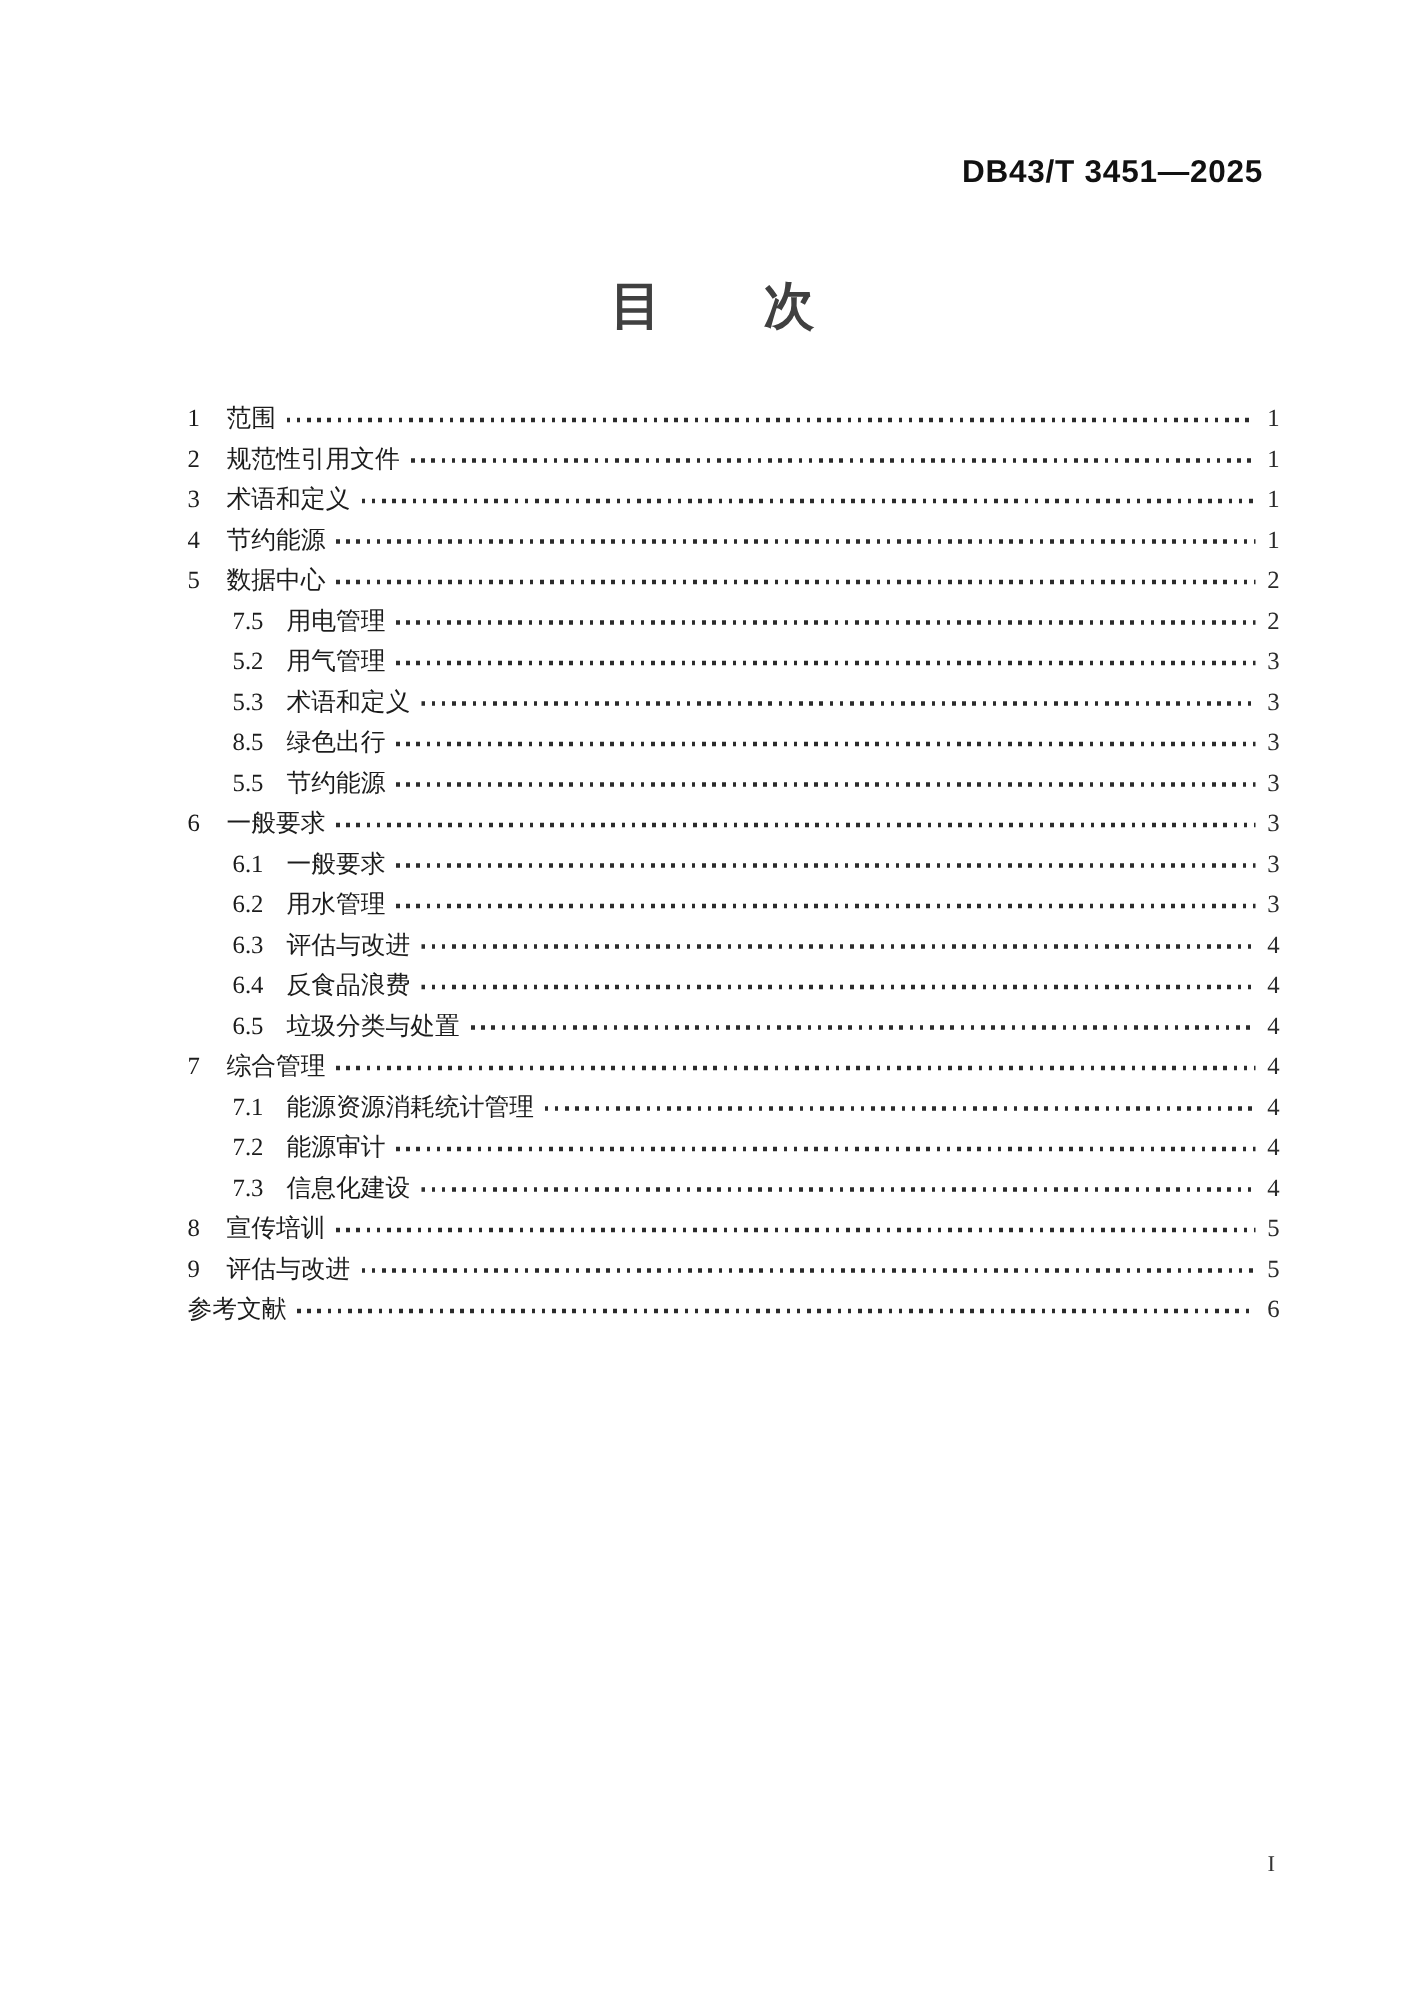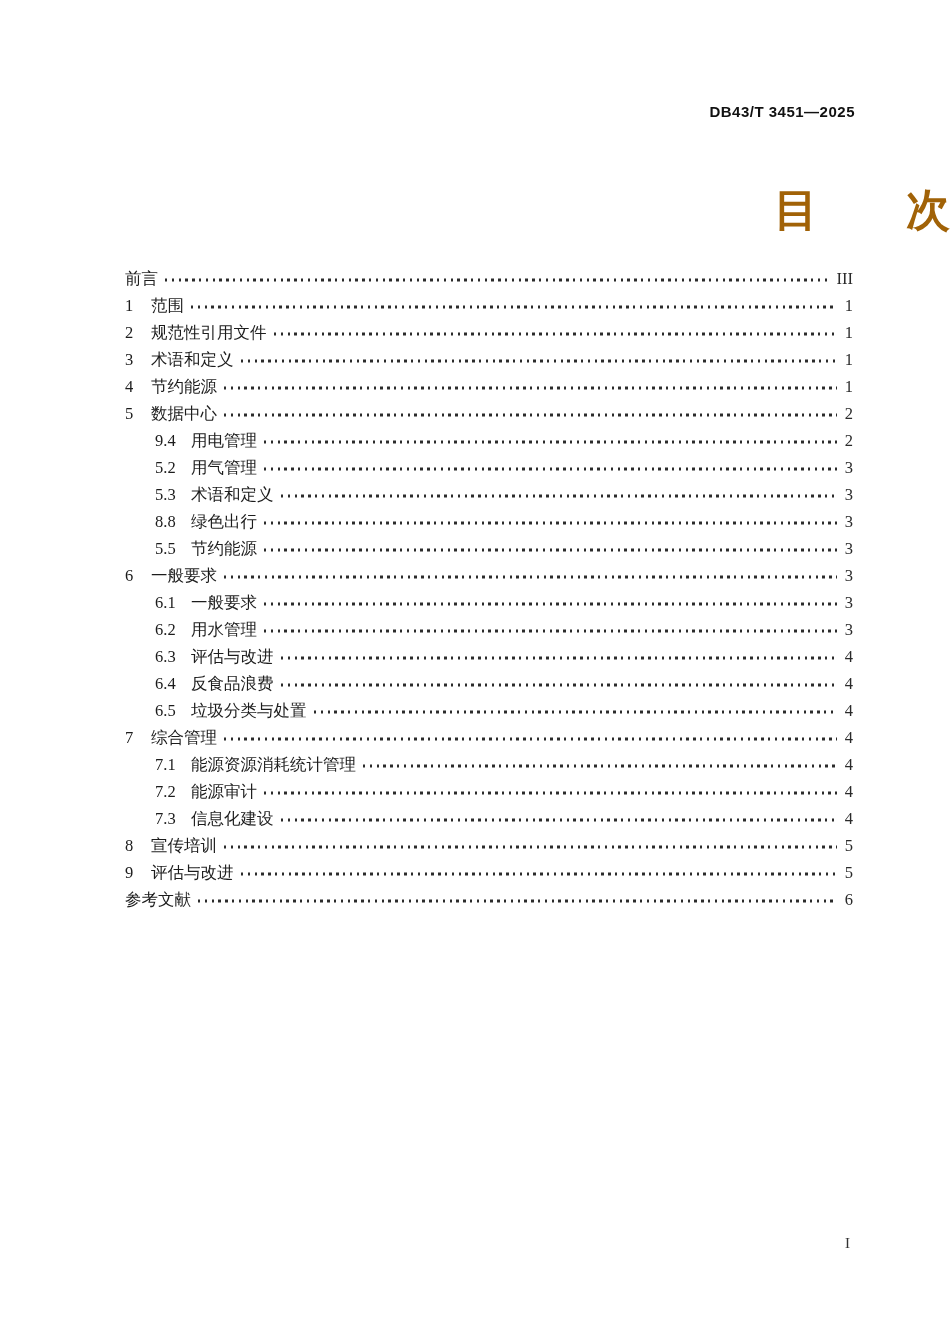--- a/index.html
+++ b/index.html
@@ -9,38 +9,38 @@
     overflow: hidden;
   }
   body {
     position: relative;
     font-family: "Liberation Serif", serif;
     color: #1c1c1c;
   }
   .doc-code {
     position: absolute;
     top: 103px;
-    right: 95px;
+    right: 108px;
     font-family: "Liberation Sans", sans-serif;
     font-weight: 700;
-    font-size: 15px;
+    font-size: 21px;
     letter-spacing: 0.5px;
     color: #111111;
     white-space: pre;
   }
   .doc-title {
     position: absolute;
     top: 181px;
     left: 0;
     width: 100%;
-    text-align: right;
+    text-align: center;
     font-family: "Liberation Sans", sans-serif;
     font-weight: 700;
-    font-size: 44px;
-    color: #a16207;
+    font-size: 34px;
+    color: #404040;
     white-space: pre;
   }
   .toc {
     position: absolute;
     top: 265px;
     left: 125px;
     width: 728px; 
   }
   .toc-row {
     display: flex;
@@ -82,26 +82,20 @@
   }
 </style>
 </head>
 <body>
 
 <div class="doc-code">DB43/T 3451—2025</div>
 
 <h1 class="doc-title">目　　次</h1>
 
 <div class="toc">
-    <div class="toc-row level-0">
-    
-    <span class="toc-label">前言</span>
-    <span class="toc-leader"></span>
-    <span class="toc-page">III</span>
-  </div>
     <div class="toc-row level-1">
     <span class="toc-num">1</span>
     <span class="toc-label">范围</span>
     <span class="toc-leader"></span>
     <span class="toc-page">1</span>
   </div>
     <div class="toc-row level-1">
     <span class="toc-num">2</span>
     <span class="toc-label">规范性引用文件</span>
     <span class="toc-leader"></span>
@@ -119,39 +113,39 @@
     <span class="toc-leader"></span>
     <span class="toc-page">1</span>
   </div>
     <div class="toc-row level-1">
     <span class="toc-num">5</span>
     <span class="toc-label">数据中心</span>
     <span class="toc-leader"></span>
     <span class="toc-page">2</span>
   </div>
     <div class="toc-row level-2">
-    <span class="toc-num">9.4</span>
+    <span class="toc-num">7.5</span>
     <span class="toc-label">用电管理</span>
     <span class="toc-leader"></span>
     <span class="toc-page">2</span>
   </div>
     <div class="toc-row level-2">
     <span class="toc-num">5.2</span>
     <span class="toc-label">用气管理</span>
     <span class="toc-leader"></span>
     <span class="toc-page">3</span>
   </div>
     <div class="toc-row level-2">
     <span class="toc-num">5.3</span>
     <span class="toc-label">术语和定义</span>
     <span class="toc-leader"></span>
     <span class="toc-page">3</span>
   </div>
     <div class="toc-row level-2">
-    <span class="toc-num">8.8</span>
+    <span class="toc-num">8.5</span>
     <span class="toc-label">绿色出行</span>
     <span class="toc-leader"></span>
     <span class="toc-page">3</span>
   </div>
     <div class="toc-row level-2">
     <span class="toc-num">5.5</span>
     <span class="toc-label">节约能源</span>
     <span class="toc-leader"></span>
     <span class="toc-page">3</span>
   </div>

